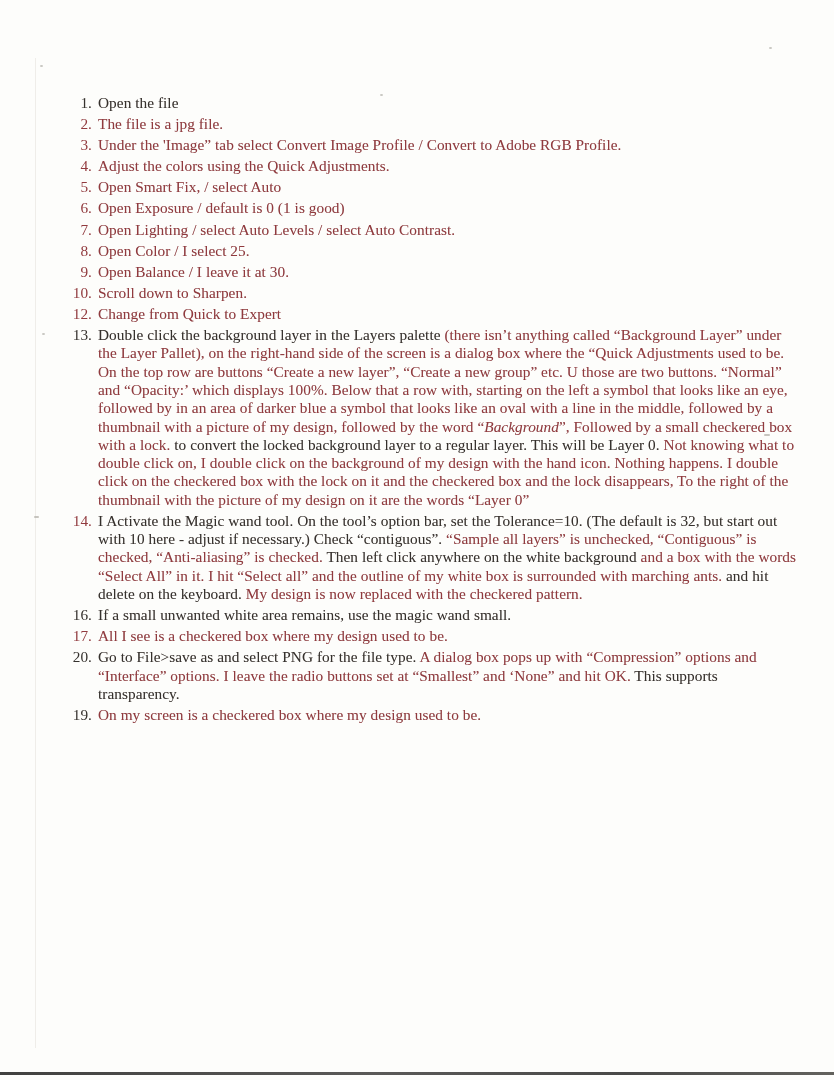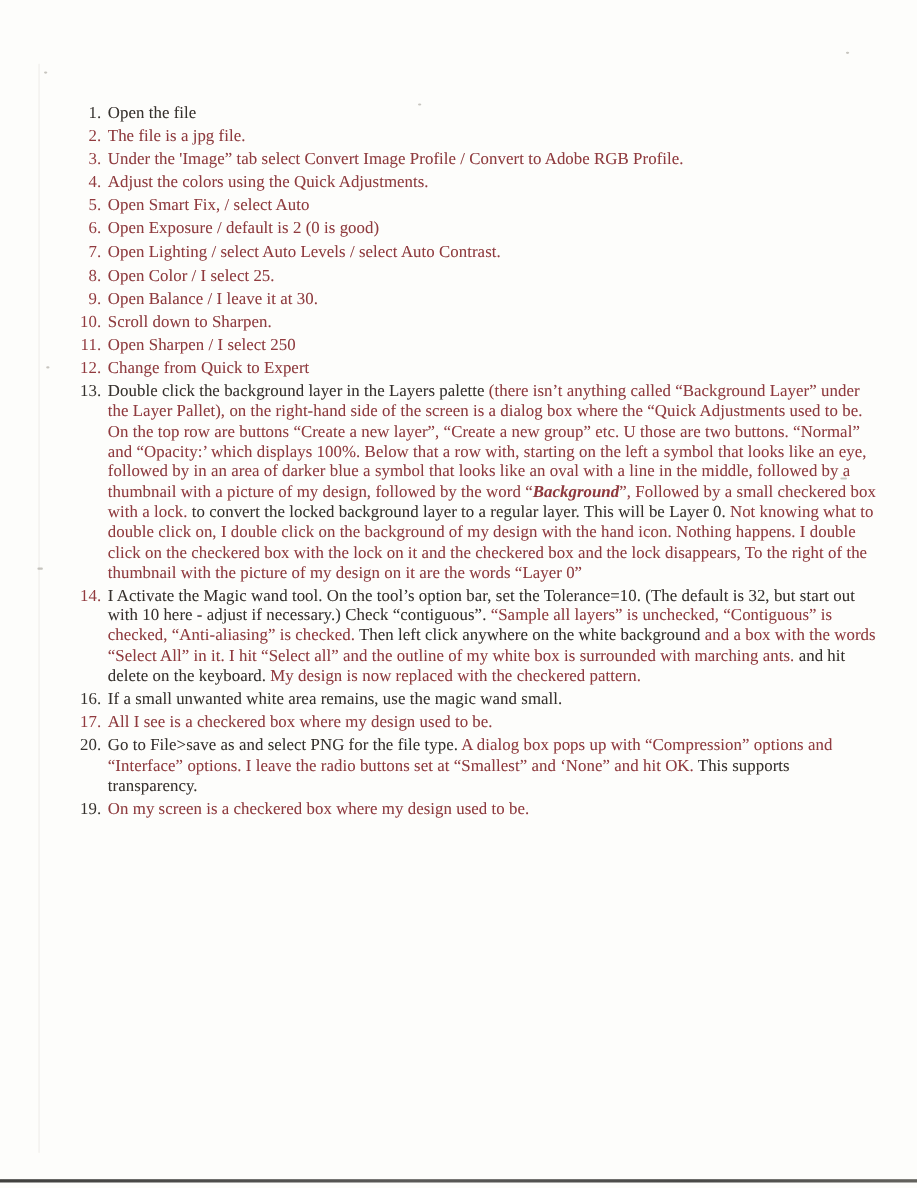--- a/index.html
+++ b/index.html
@@ -38,21 +38,21 @@
     text-align: right;
     white-space: nowrap;
   }
   .item-text {
     flex: 1 1 auto;
     margin-left: 6px;
     max-width: 704px;
   }
   .ink-black { color: #35312d; }
   .ink-red   { color: #913a3e; }
-  .seg.italic { font-style: italic; font-weight: bold; }
+  .seg.italic { font-style: italic; }
   .seg { text-shadow: 0 0 0.5px rgba(90,60,60,0.25); }
 
   
   .bottom-scan-bar {
     position: absolute;
     left: 0;
     top: 1072px;
     width: 834px;
     height: 3px;
     background: linear-gradient(to right, #30302e, #4c4b49 45%, #393937 75%, #55544f);
@@ -100,41 +100,37 @@
       <div class="list-item">
         <span class="item-number ink-red">4.</span>
         <span class="item-text"><span class="seg ink-red">Adjust the colors using the Quick Adjustments.</span></span>
       </div>
       <div class="list-item">
         <span class="item-number ink-red">5.</span>
         <span class="item-text"><span class="seg ink-red">Open Smart Fix, / select Auto</span></span>
       </div>
       <div class="list-item">
         <span class="item-number ink-red">6.</span>
-        <span class="item-text"><span class="seg ink-red">Open Exposure / default is 2 (0 is good)</span></span>
+        <span class="item-text"><span class="seg ink-red">Open Exposure / default is 0 (1 is good)</span></span>
       </div>
       <div class="list-item">
         <span class="item-number ink-red">7.</span>
         <span class="item-text"><span class="seg ink-red">Open Lighting / select Auto Levels / select Auto Contrast.</span></span>
       </div>
       <div class="list-item">
         <span class="item-number ink-red">8.</span>
         <span class="item-text"><span class="seg ink-red">Open Color / I select 25.</span></span>
       </div>
       <div class="list-item">
         <span class="item-number ink-red">9.</span>
         <span class="item-text"><span class="seg ink-red">Open Balance / I leave it at 30.</span></span>
       </div>
       <div class="list-item">
         <span class="item-number ink-red">10.</span>
         <span class="item-text"><span class="seg ink-red">Scroll down to Sharpen.</span></span>
-      </div>
-      <div class="list-item">
-        <span class="item-number ink-red">11.</span>
-        <span class="item-text"><span class="seg ink-red">Open Sharpen / I select 250</span></span>
       </div>
       <div class="list-item">
         <span class="item-number ink-red">12.</span>
         <span class="item-text"><span class="seg ink-red">Change from Quick to Expert</span></span>
       </div>
       <div class="list-item">
         <span class="item-number ink-black">13.</span>
         <span class="item-text"><span class="seg ink-black">Double click the background layer in the Layers palette </span><span class="seg ink-red">(there isn’t anything called “Background Layer” under the Layer Pallet), on the right-hand side of the screen is a dialog box where the “Quick Adjustments used to be. On the top row are buttons “Create a new layer”, “Create a new group” etc. U those are two buttons. “Normal” and “Opacity:’ which displays 100%. Below that a row with, starting on the left a symbol that looks like an eye, followed by in an area of darker blue a symbol that looks like an oval with a line in the middle, followed by a thumbnail with a picture of my design, followed by the word “</span><span class="seg ink-red italic">Background</span><span class="seg ink-red">”, Followed by a small checkered box with a lock. </span><span class="seg ink-black">to convert the locked background layer to a regular layer. This will be Layer 0. </span><span class="seg ink-red">Not knowing what to double click on, I double click on the background of my design with the hand icon. Nothing happens. I double click on the checkered box with the lock on it and the checkered box and the lock disappears, To the right of the thumbnail with the picture of my design on it are the words “Layer 0”</span></span>
       </div>
       <div class="list-item">

